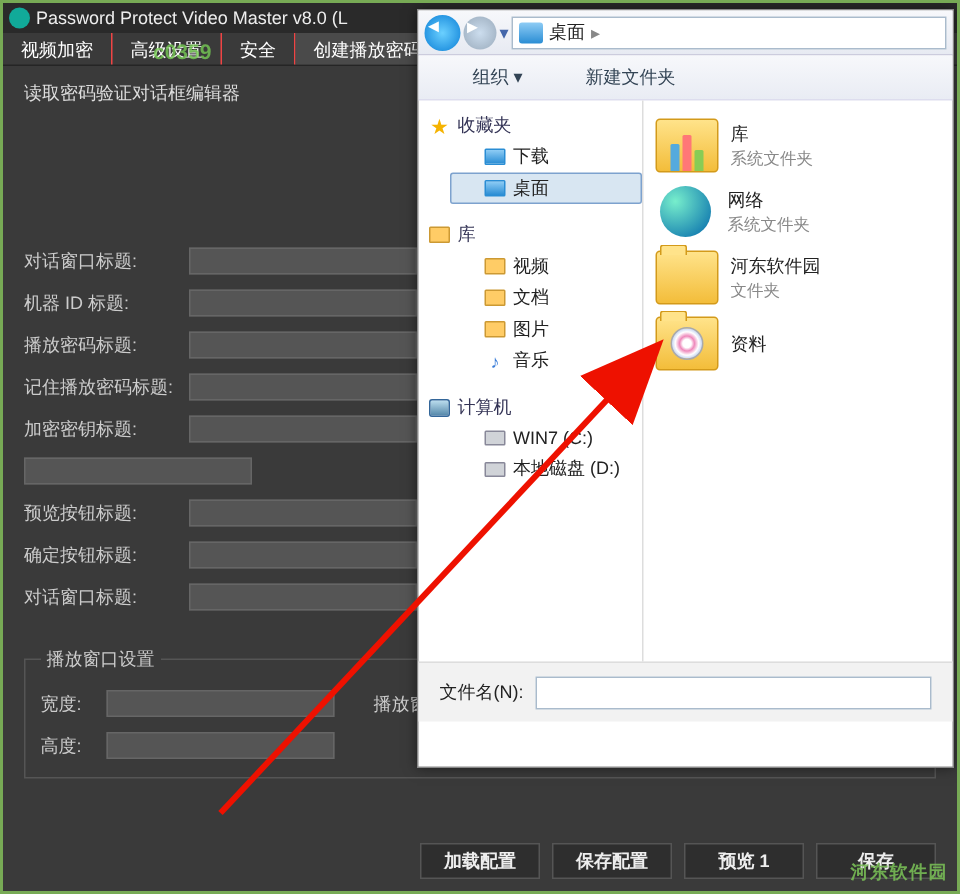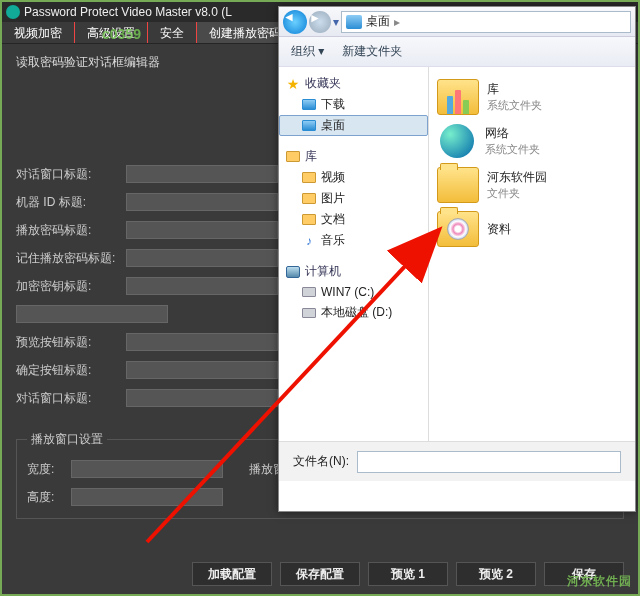--- a/index.html
+++ b/index.html
@@ -42,27 +42,27 @@
 
 .dialog { position:absolute; left:276px; top:4px; width:358px; height:506px; background:#fff; border:1px solid #888; box-shadow:0 0 8px rgba(0,0,0,.5); font-size:12px; color:#222; z-index:30; }
 .dlg-title { height:26px; background:linear-gradient(#fdfdfd,#e8e8e8); display:flex; align-items:center; padding:0 6px; gap:6px; border-bottom:1px solid #ccc; }
 .dlg-title .folder-glyph { width:16px; height:14px; background:#fc6; border:1px solid #c93; border-radius:2px; }
 .dlg-nav { height:30px; background:linear-gradient(#f7f8fb,#e7eaf2); display:flex; align-items:center; gap:2px; padding:0 4px; border-bottom:1px solid #ccd; }
 .nav-back { background:radial-gradient(circle,#6bd0ff,#0a7ed6); color:#fff; border-radius:50%; width:24px; height:24px; }
 .nav-fwd { background:radial-gradient(circle,#cde,#9ab); color:#fff; border-radius:50%; width:22px; height:22px; }
 .bc { flex:1; height:22px; border:1px solid #abc; background:#fff; display:flex; align-items:center; padding:0 4px; gap:4px; }
 .bc .ico { width:16px; height:14px; background:linear-gradient(#8eccf5,#2a8dd4); border-radius:2px; }
 .dlg-toolbar { height:30px; background:linear-gradient(#f7f8fb,#e9ecf4); display:flex; align-items:center; gap:18px; padding:0 12px; border-bottom:1px solid #dde; color:#345; }
-.dlg-toolbar span { cursor:pointer; }
+.dlg-toolbar span { cursor:pointer;margin-left:24px; }
 
 .dlg-body { display:flex; height:374px; }
 .tree { width:150px; border-right:1px solid #ddd; overflow:auto; padding:6px 0; }
 .tree-group { margin-bottom:10px; }
 .tree-head { display:flex; align-items:center; gap:4px; padding:2px 6px; color:#335; }
-.tree-item { display:flex; align-items:center; gap:4px; padding:2px 6px 2px 22px; cursor:pointer; }
+.tree-item { display:flex; align-items:center; gap:4px; padding:2px 6px 2px 22px; cursor:pointer;margin-left:21px; }
 .tree-item.sel { background:#d8e6f2; border:1px solid #7da2ce; border-radius:2px; padding:1px 5px 1px 21px; }
 .ico16 { width:16px; height:16px; display:inline-flex; align-items:center; justify-content:center; flex:0 0 16px; }
 .star { color:#f5b301; font-size:14px; }
 .folder { background:#fc6; border:1px solid #c93; width:14px; height:11px; border-radius:1px; }
 .folder.blue { background:linear-gradient(#8eccf5,#2a8dd4); border-color:#2a8dd4; }
 .monitor { width:14px;height:12px;background:linear-gradient(#bde,#58a);border:1px solid #369;border-radius:2px; }
 .drive { width:14px;height:10px;background:#d0d3d8;border:1px solid #889;border-radius:1px; }
 .note { color:#3b7dd8; font-size:12px; }
 .globe { width:14px;height:14px;border-radius:50%;background:radial-gradient(circle at 30% 30%,#7ec,#06a); }
 .disc { width:14px;height:14px;border-radius:50%;background:radial-gradient(circle,#fff 20%,#e8b 35%,#fff 55%,#bce 75%); border:1px solid #aaa; }
@@ -157,21 +157,20 @@
           <label>高度:</label>
           <input style="">
         </div>
     </fieldset>
   </div>
 
   <div class="bottom-bar">
     <button>加载配置</button>
     <button>保存配置</button>
     <button>预览 1</button>
-    <button>预览 2</button>
     <button>保存</button>
   </div>
 </div>
 
 <div class="dialog">
   <div class="dlg-nav">
     <div class="nav-back">◄</div>
     <div class="nav-fwd">►</div>
     <span style="color:#46a">▾</span>
     <div class="bc">
@@ -215,27 +214,27 @@
         <div class="tree-item">
             <span class="ico16">
               <span class="folder"></span>
             </span>
             <span>视频</span>
           </div>
         <div class="tree-item">
             <span class="ico16">
               <span class="folder"></span>
             </span>
+            <span>文档</span>
+          </div>
+        <div class="tree-item">
+            <span class="ico16">
+              <span class="folder"></span>
+            </span>
             <span>图片</span>
-          </div>
-        <div class="tree-item">
-            <span class="ico16">
-              <span class="folder"></span>
-            </span>
-            <span>文档</span>
           </div>
         <div class="tree-item">
             <span class="ico16 note">♪</span>
             <span>音乐</span>
           </div>
       </div>
       <div class="tree-group">
         <div class="tree-head">
             <span class="ico16">
               <span class="monitor"></span>

